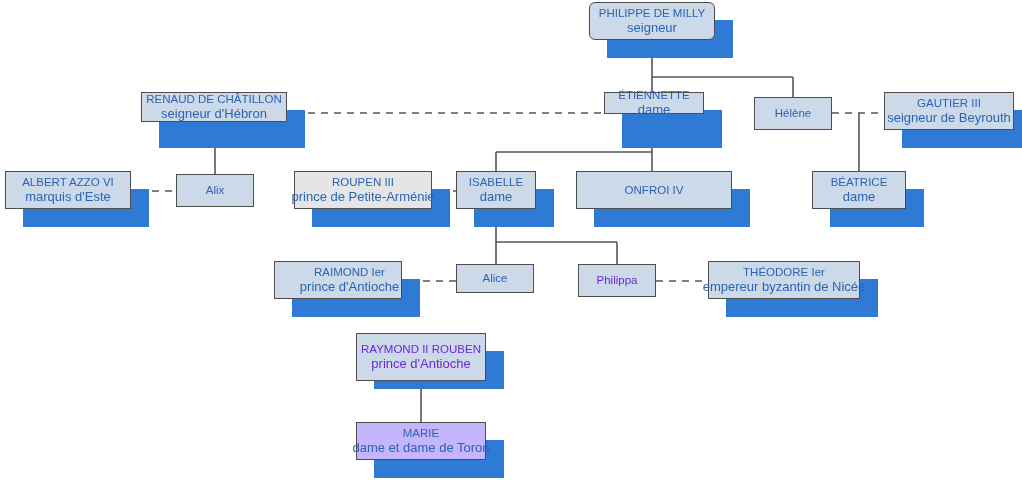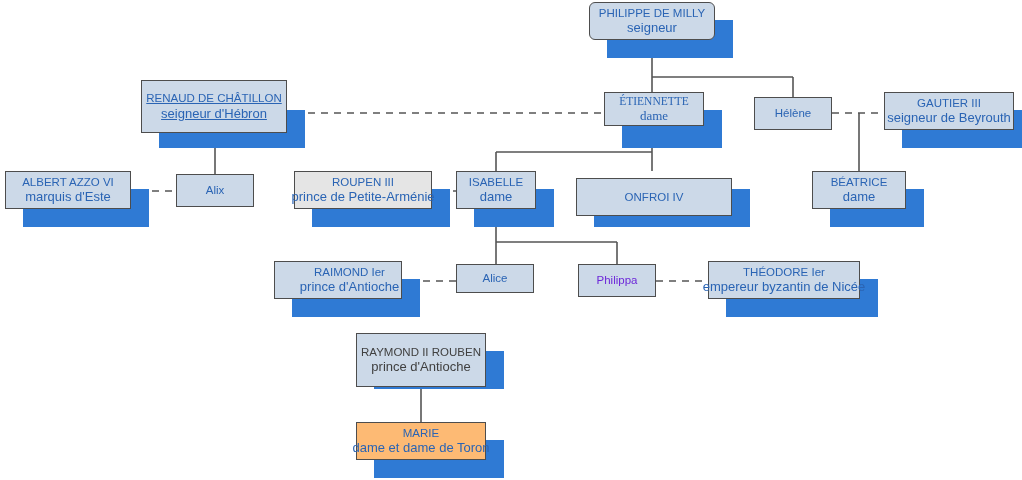--- a/index.html
+++ b/index.html
@@ -110,25 +110,25 @@
       <div class="shadow" style="left: 292px; top: 279px; width: 128px; height: 38px; background: rgb(47, 122, 212);"></div>
       <div class="shadow" style="left: 726px; top: 279px; width: 152px; height: 38px; background: rgb(47, 122, 212);"></div>
       <div class="shadow" style="left: 374px; top: 351px; width: 130px; height: 38px; background: rgb(47, 122, 212);"></div>
       <div class="shadow" style="left: 374px; top: 440px; width: 130px; height: 38px; background: rgb(47, 122, 212);"></div>
     </div>
   <div id="node-layer">
       <div class="node" style="left: 589px; top: 2px; width: 126px; height: 38px; background: rgb(204, 217, 232); border-color: rgb(77, 77, 77); color: rgb(42, 100, 180); border-radius: 6px;">
         <div class="l1">PHILIPPE DE MILLY</div>
         <div class="l2">seigneur</div>
       </div>
-      <div class="node" style="left: 141px; top: 80px; width: 146px; height: 53px; background: rgb(204, 217, 232); border-color: rgb(77, 77, 77); color: rgb(42, 100, 180); text-decoration: underline;">
+      <div class="node" style="left: 141px; top: 92px; width: 146px; height: 30px; background: rgb(204, 217, 232); border-color: rgb(77, 77, 77); color: rgb(42, 100, 180);">
         <div class="l1">RENAUD DE CHÂTILLON</div>
         <div class="l2">seigneur d'Hébron</div>
       </div>
-      <div class="node" style="left: 604px; top: 92px; width: 100px; height: 34px; background: rgb(204, 217, 232); border-color: rgb(77, 77, 77); color: rgb(42, 100, 180); font-family: Liberation Serif, serif;">
+      <div class="node" style="left: 604px; top: 92px; width: 100px; height: 22px; background: rgb(204, 217, 232); border-color: rgb(77, 77, 77); color: rgb(42, 100, 180);">
         <div class="l1">ÉTIENNETTE</div>
         <div class="l2">dame</div>
       </div>
       <div class="node single" style="left: 754px; top: 97px; width: 78px; height: 33px; background: rgb(204, 217, 232); border-color: rgb(77, 77, 77); color: rgb(42, 100, 180);">
         <div class="l1">Hélène</div>
       </div>
       <div class="node" style="left: 884px; top: 92px; width: 130px; height: 38px; background: rgb(204, 217, 232); border-color: rgb(77, 77, 77); color: rgb(42, 100, 180);">
         <div class="l1">GAUTIER III</div>
         <div class="l2">seigneur de Beyrouth</div>
       </div>
@@ -140,44 +140,44 @@
         <div class="l1">Alix</div>
       </div>
       <div class="node" style="left: 294px; top: 171px; width: 138px; height: 38px; background: #e5e5e5; border-color: rgb(77, 77, 77); color: rgb(42, 100, 180);">
         <div class="l1">ROUPEN III</div>
         <div class="l2">prince de Petite-Arménie</div>
       </div>
       <div class="node" style="left: 456px; top: 171px; width: 80px; height: 38px; background: rgb(204, 217, 232); border-color: rgb(77, 77, 77); color: rgb(42, 100, 180);">
         <div class="l1">ISABELLE</div>
         <div class="l2">dame</div>
       </div>
-      <div class="node" style="left: 576px; top: 178px; width: 156px; height: 38px; background: rgb(204, 217, 232); border-color: rgb(77, 77, 77); color: rgb(42, 100, 180);">
+      <div class="node" style="left: 576px; top: 171px; width: 156px; height: 38px; background: rgb(204, 217, 232); border-color: rgb(77, 77, 77); color: rgb(42, 100, 180);">
         <div class="l1">ONFROI IV</div>
       </div>
       <div class="node" style="left: 812px; top: 171px; width: 94px; height: 38px; background: rgb(204, 217, 232); border-color: rgb(77, 77, 77); color: rgb(42, 100, 180);">
         <div class="l1">BÉATRICE</div>
         <div class="l2">dame</div>
       </div>
       <div class="node" style="left: 274px; top: 261px; width: 128px; height: 38px; background: rgb(204, 217, 232); border-color: rgb(77, 77, 77); color: rgb(42, 100, 180); padding-left: 23px;">
         <div class="l1">RAIMOND Ier</div>
         <div class="l2">prince d'Antioche</div>
       </div>
       <div class="node single" style="left: 456px; top: 264px; width: 78px; height: 29px; background: rgb(204, 217, 232); border-color: rgb(77, 77, 77); color: rgb(42, 100, 180);">
         <div class="l1">Alice</div>
       </div>
       <div class="node single" style="left: 578px; top: 264px; width: 78px; height: 33px; background: rgb(204, 217, 232); border-color: rgb(77, 77, 77); color: #6d28d9;">
         <div class="l1">Philippa</div>
       </div>
       <div class="node" style="left: 708px; top: 261px; width: 152px; height: 38px; background: rgb(204, 217, 232); border-color: rgb(77, 77, 77); color: rgb(42, 100, 180);">
         <div class="l1">THÉODORE Ier</div>
         <div class="l2">empereur byzantin de Nicée</div>
       </div>
-      <div class="node" style="left: 356px; top: 333px; width: 130px; height: 54px; background: rgb(204, 217, 232); border-color: rgb(77, 77, 77); color: #404040;">
+      <div class="node" style="left: 356px; top: 333px; width: 130px; height: 48px; background: rgb(204, 217, 232); border-color: rgb(77, 77, 77); color: #6d28d9;">
         <div class="l1">RAYMOND II ROUBEN</div>
         <div class="l2">prince d'Antioche</div>
       </div>
-      <div class="node" style="left: 356px; top: 422px; width: 130px; height: 38px; background: #fdba74; border-color: rgb(77, 77, 77); color: rgb(42, 100, 180);">
+      <div class="node" style="left: 356px; top: 422px; width: 130px; height: 38px; background: #c4b5fd; border-color: rgb(77, 77, 77); color: rgb(42, 100, 180);">
         <div class="l1">MARIE</div>
         <div class="l2">dame et dame de Toron</div>
       </div>
     </div>
 
 </div>
 
 </body></html>

